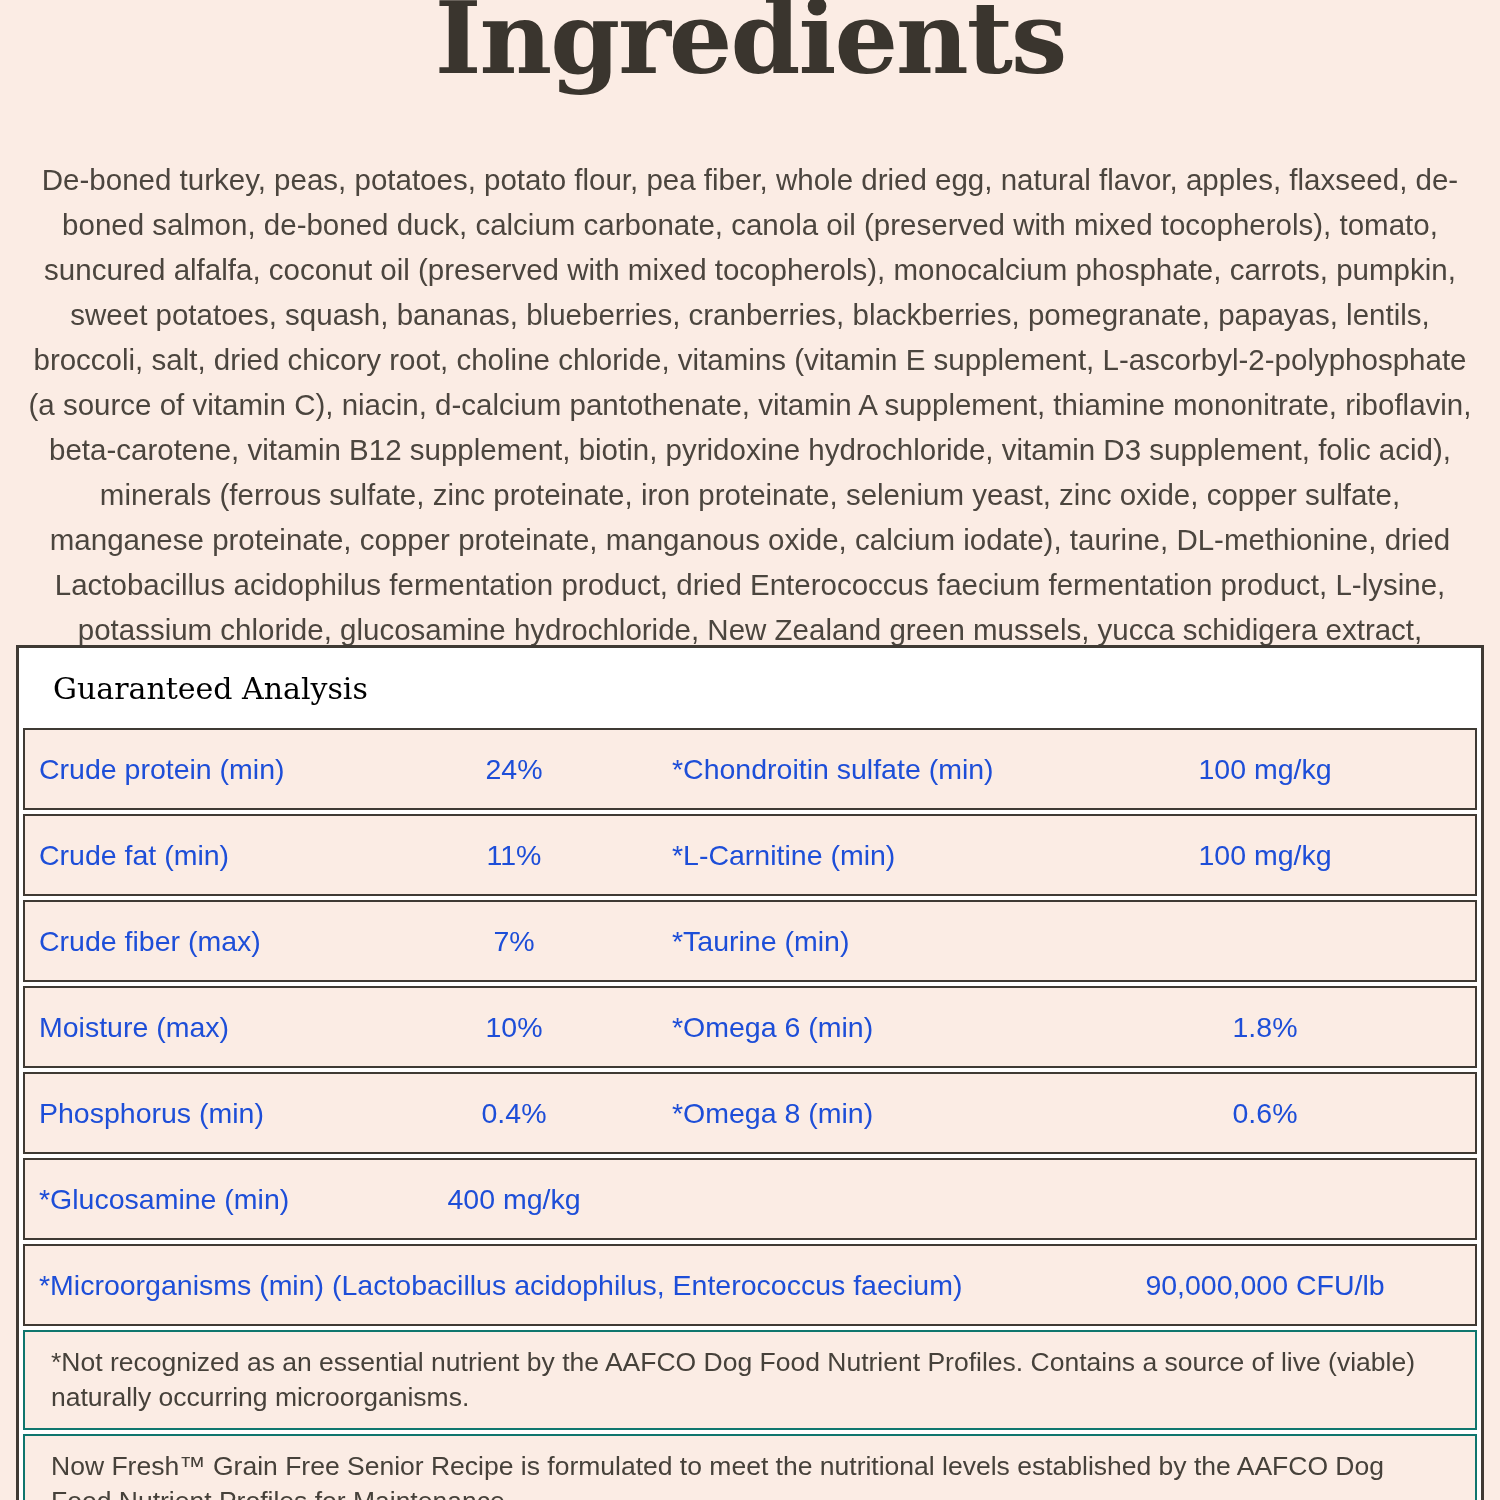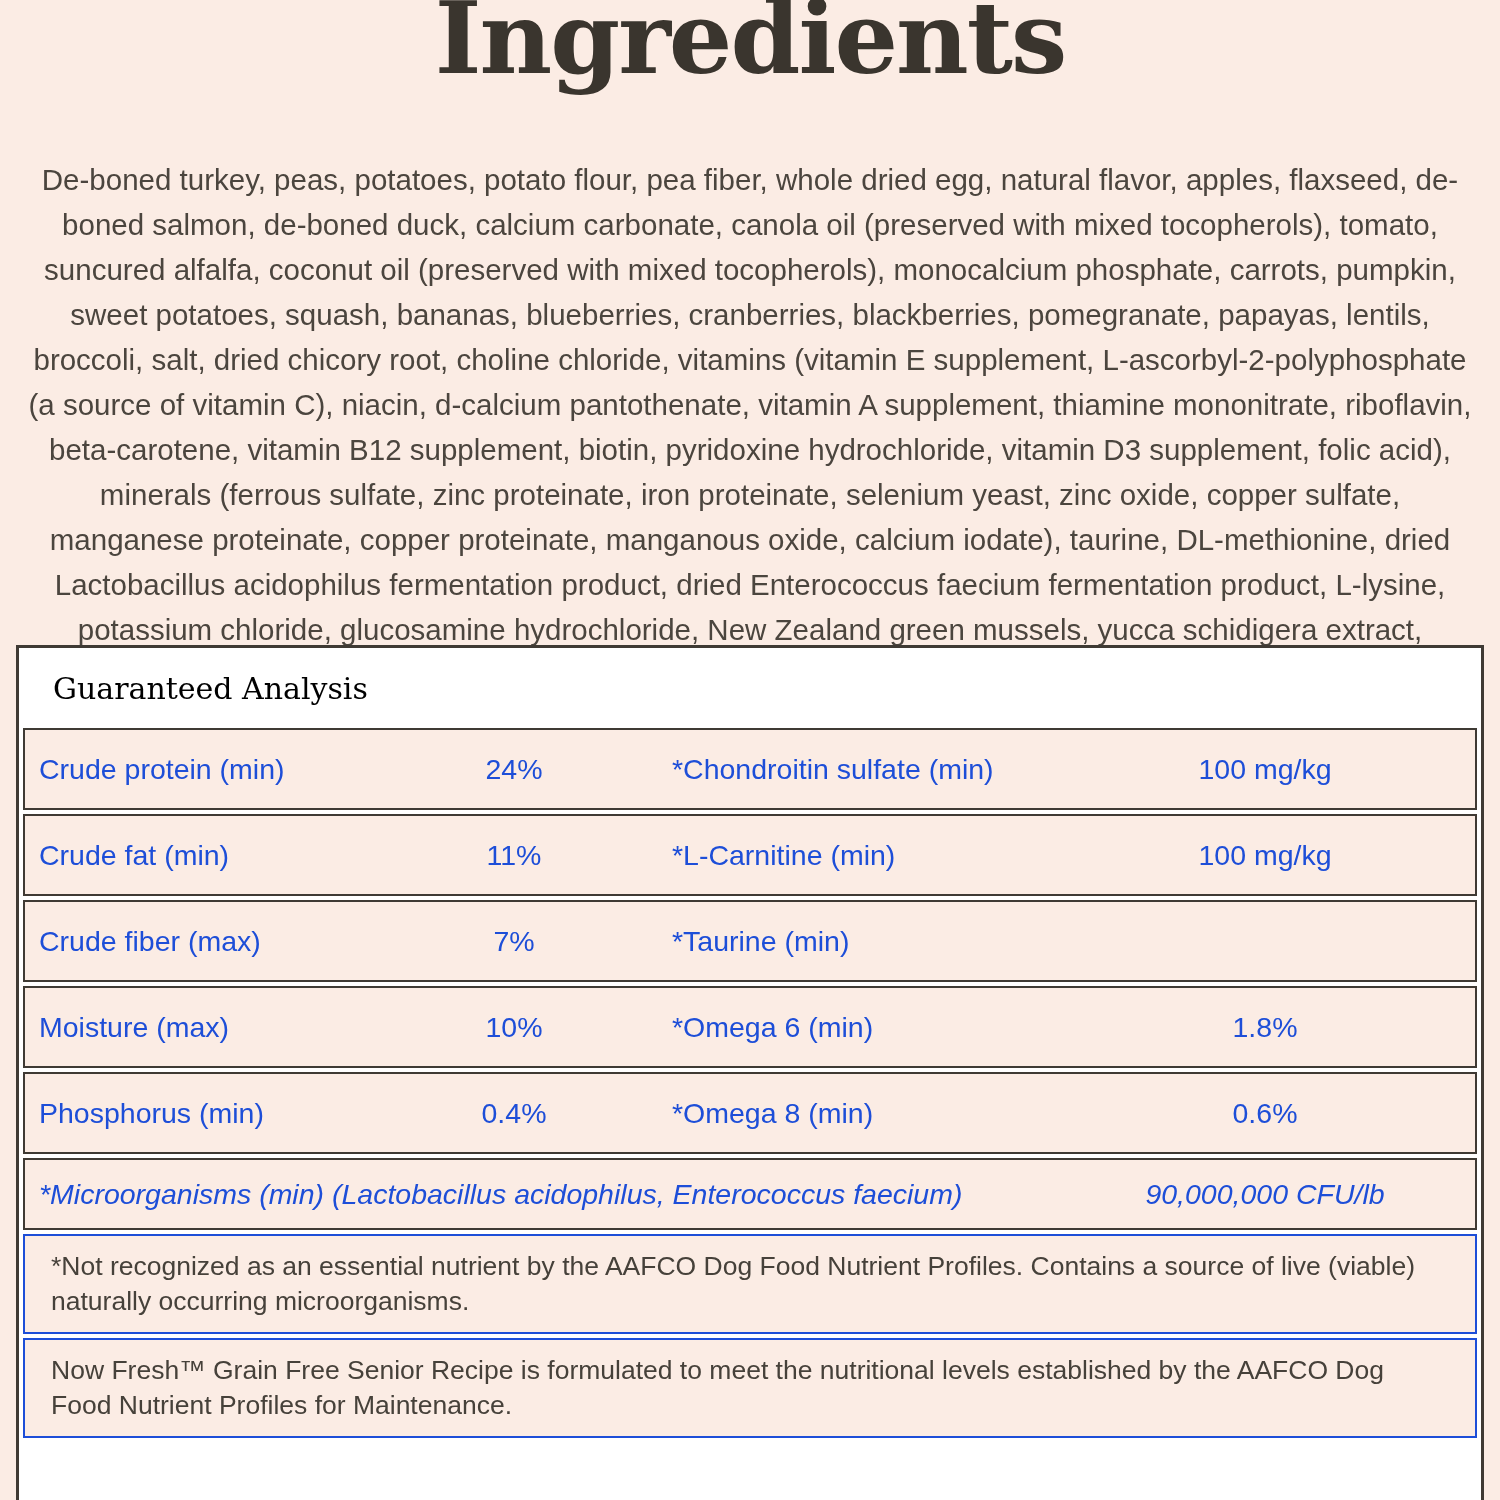--- a/index.html
+++ b/index.html
@@ -68,29 +68,28 @@
     font-size: 28.5px;
     color: #1d4ed8;
   }
   .ga-row .val {
     text-align: center;
   }
   .ga-row .lbl2 {
     padding-left: 58px;
   }
   .ga-row--micro {
-    height: 72px;
-    font-style: italic;
+    height: 82px;
   }
   .ga-row--micro .lbl-wide {
     grid-column: 1 / 4;
   }
   .ga-note {
     background: #fbece4;
-    border: 2px solid #1d4ed8;
+    border: 2px solid #0f766e;
     margin-top: 4px;
     box-sizing: border-box;
     padding: 13px 26px;
     font-size: 26.5px;
     line-height: 35px;
     color: #46413a;
   }
 </style>
 </head>
 <body>
@@ -130,20 +129,26 @@
     <span class="val">1.8%</span>
   </div>
 
   <div class="ga-row">
     <span class="lbl">Phosphorus (min)</span>
     <span class="val">0.4%</span>
     <span class="lbl2">*Omega 8 (min)</span>
     <span class="val">0.6%</span>
   </div>
 
+  <div class="ga-row">
+    <span class="lbl">*Glucosamine (min)</span>
+    <span class="val">400 mg/kg</span>
+    <span></span>
+    <span></span>
+  </div>
 
   <div class="ga-row ga-row--micro">
     <span class="lbl lbl-wide">*Microorganisms (min) (Lactobacillus acidophilus, Enterococcus faecium)</span>
     <span class="val">90,000,000 CFU/lb</span>
   </div>
 
   <div class="ga-note">*Not recognized as an essential nutrient by the AAFCO Dog Food Nutrient Profiles. Contains a source of live (viable) naturally occurring microorganisms.</div>
 
   <div class="ga-note">Now Fresh™ Grain Free Senior Recipe is formulated to meet the nutritional levels established by the AAFCO Dog Food Nutrient Profiles for Maintenance.</div>
 

